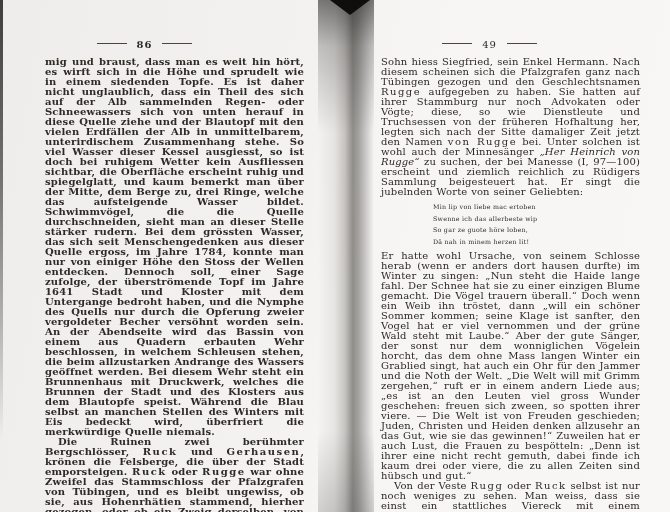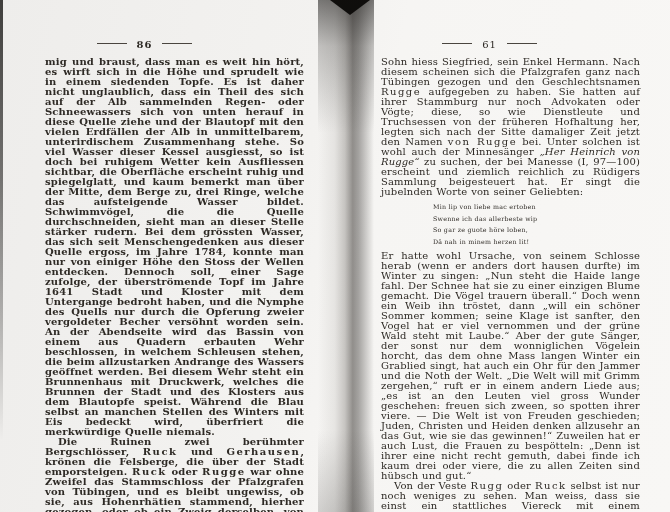--- a/index.html
+++ b/index.html
@@ -132,21 +132,21 @@
   <div class="page page-left">
     <div class="page-header">
       <span class="head-rule"></span><span class="page-number">86</span><span class="head-rule"></span>
     </div>
     <p class="body-text"><span>mig und braust, dass man es weit hin hört, es wirft sich in die Höhe und sprudelt wie in einem siedenden Topfe. Es ist daher nicht unglaublich, dass ein Theil des sich auf der Alb sammelnden Regen- oder Schneewassers sich von unten herauf in diese Quelle ziehe und der Blautopf mit den vielen Erdfällen der Alb in unmittelbarem, unterirdischem Zusammenhang stehe. So viel Wasser dieser Kessel ausgiesst, so ist doch bei ruhigem Wetter kein Ausfliessen sichtbar, die Oberfläche erscheint ruhig und spiegelglatt, und kaum bemerkt man über der Mitte, dem Berge zu, drei Ringe, welche das aufsteigende Wasser bildet. Schwimmvögel, die die Quelle durchschneiden, sieht man an dieser Stelle stärker rudern. Bei dem grössten Wasser, das sich seit Menschengedenken aus dieser Quelle ergoss, im Jahre 1784, konnte man nur von einiger Höhe den Stoss der Wellen entdecken. Dennoch soll, einer Sage zufolge, der überströmende Topf im Jahre 1641 Stadt und Kloster mit dem Untergange bedroht haben, und die Nymphe des Quells nur durch die Opferung zweier vergoldeter Becher versöhnt worden sein. An der Abendseite wird das Bassin von einem aus Quadern erbauten Wehr beschlossen, in welchem Schleusen stehen, die beim allzustarken Andrange des Wassers geöffnet werden. Bei diesem Wehr steht ein Brunnenhaus mit Druckwerk, welches die Brunnen der Stadt und des Klosters aus dem Blautopfe speist. Während die Blau selbst an manchen Stellen des Winters mit Eis bedeckt wird, überfriert die merkwürdige Quelle niemals.</span></p>
     <p class="body-text indent"><span>Die Ruinen zwei berühmter Bergschlösser, </span><span class="spaced">Ruck</span><span> und </span><span class="spaced">Gerhausen</span><span>, krönen die Felsberge, die über der Stadt emporsteigen. </span><span class="spaced">Ruck</span><span> oder </span><span class="spaced">Rugge</span><span> war ohne Zweifel das Stammschloss der Pfalzgrafen von Tübingen, und es bleibt ungewiss, ob sie, aus Hohenrhätien stammend, hierher gezogen, oder ob ein Zweig derselben, von hier aus nach Rhätien übersiedelnd, dort das Haus Buchaspremont gegründet hat. Uns ist das erstere wahrscheinlicher, da schon die Römerwelt Rucinaten und Rugusker als Alpenstämme kannte. Von den drei Pfalzgrafen von Tübingen, Hugo, Anselm und Sigibotho, Gebrüdern, welche das Benedictinerkloster, das sie in einer Einöde gestiftet hatten, nach Blaubeuren verlegten und ihm hier im J. 1085 die Sanct Johannis-Kirche einräumten, schrieb sich Sigibotho Graf von Rugge. Sein</span></p>
   </div>
 
   <div class="page page-right">
     <div class="page-header">
-      <span class="head-rule"></span><span class="page-number">61</span><span class="head-rule"></span>
+      <span class="head-rule"></span><span class="page-number">49</span><span class="head-rule"></span>
     </div>
     <p class="body-text"><span>Sohn hiess Siegfried, sein Enkel Hermann. Nach diesem scheinen sich die Pfalzgrafen ganz nach Tübingen gezogen und den Geschlechtsnamen </span><span class="spaced">Rugge</span><span> aufgegeben zu haben. Sie hatten auf ihrer Stammburg nur noch Advokaten oder Vögte; diese, so wie Dienstleute und Truchsessen von der früheren Hofhaltung her, legten sich nach der Sitte damaliger Zeit jetzt den Namen </span><span class="spaced">von Rugge</span><span> bei. Unter solchen ist wohl auch der Minnesänger </span><span class="it">„Her Heinrich von Rugge“</span><span> zu suchen, der bei Manesse (I, 97—100) erscheint und ziemlich reichlich zu Rüdigers Sammlung beigesteuert hat. Er singt die jubelnden Worte von seiner Geliebten:</span></p>
     <div class="verse">
       <div class="verse-line">Min lip von liebe mac ertoben</div>
       <div class="verse-line">Swenne ich das allerbeste wip</div>
       <div class="verse-line">So gar ze guote höre loben,</div>
       <div class="verse-line">Dâ nah in minem herzen lit!</div>
     </div>
     <p class="body-text"><span>Er hatte wohl Ursache, von seinem Schlosse herab (wenn er anders dort hausen durfte) im Winter zu singen: „Nun steht die Haide lange fahl. Der Schnee hat sie zu einer einzigen Blume gemacht. Die Vögel trauern überall.“ Doch wenn ein Weib ihn tröstet, dann „will ein schöner Sommer kommen; seine Klage ist sanfter, den Vogel hat er viel vernommen und der grüne Wald steht mit Laube.“ Aber der gute Sänger, der sonst nur dem wonniglichen Vögelein horcht, das dem ohne Mass langen Winter ein Grablied singt, hat auch ein Ohr für den Jammer und die Noth der Welt. „Die Welt will mit Grimm zergehen,“ ruft er in einem andern Liede aus; „es ist an den Leuten viel gross Wunder geschehen: freuen sich zween, so spotten ihrer viere. — Die Welt ist von Freuden geschieden; Juden, Christen und Heiden denken allzusehr an das Gut, wie sie das gewinnen!“ Zuweilen hat er auch Lust, die Frauen zu bespötteln: „Denn ist ihrer eine nicht recht gemuth, dabei finde ich kaum drei oder viere, die zu allen Zeiten sind hübsch und gut.“</span></p>
     <p class="body-text indent"><span>Von der Veste </span><span class="spaced">Rugg</span><span> oder </span><span class="spaced">Ruck</span><span> selbst ist nur noch weniges zu sehen. Man weiss, dass sie einst ein stattliches Viereck mit einem Binnenhofe und drei Thürmen gebildet. Aus dem Besitze der Pfalzgrafen von Tübingen ging es in den der Grafen von Helfenstein über, die vielleicht eines und desselben Stammes mit jenen waren, und diese verkauften das Schloss mit der Stadt und andern Vesten im J. 1442 an Württemberg; der Bauernkrieg</span></p>

